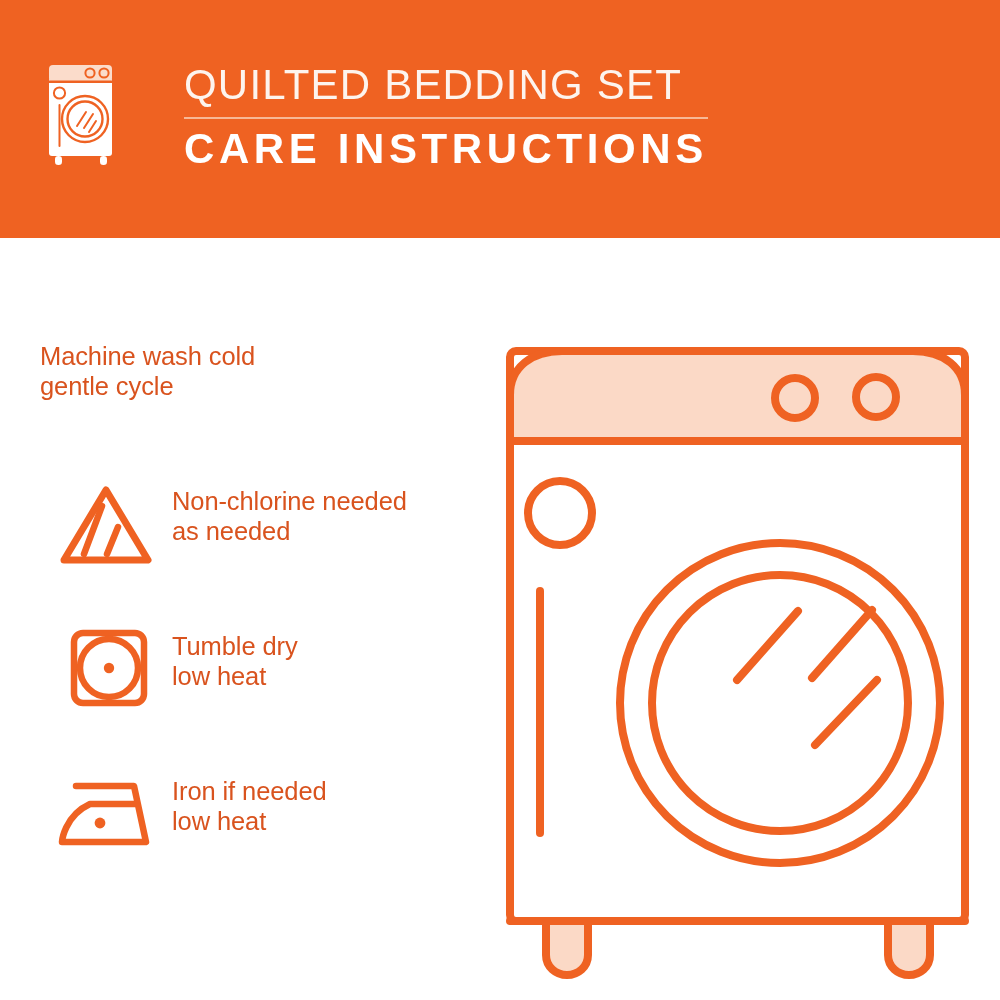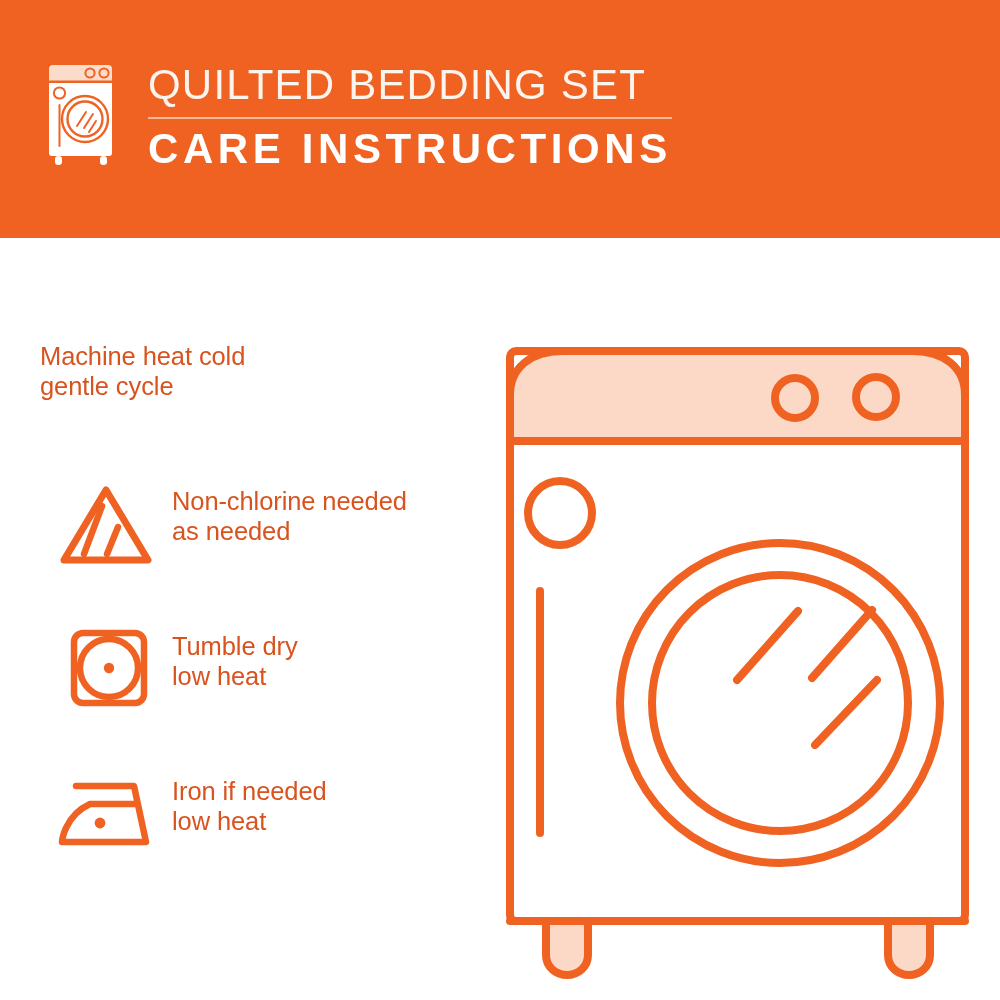--- a/index.html
+++ b/index.html
@@ -24,20 +24,21 @@
     height: 238px;
     background: #EF6222;
     box-sizing: border-box;
   }
   #header-inner {
     position: absolute;
     left: 42px;
     top: 62px;
     display: flex;
     align-items: flex-start;
+    gap: 36px;
   }
   #header-logo-icon {
     width: 82px;
     height: 105px;
     margin-right: 24px;
     flex: none;
   }
   #header-text-block {
     display: flex;
     flex-direction: column;
@@ -154,21 +155,21 @@
     </div>
   </div>
 </div>
 
 <div id="main-area">
 
   <div id="instruction-list">
 
     <div class="instruction-row">
       <div class="instruction-text">
-        <span class="line">Machine heat cold</span>
+        <span class="line">Machine wash cold</span>
         <span class="line">gentle cycle</span>
       </div>
     </div>
 
     <div class="instruction-row">
       <div class="instruction-symbol">
         <svg width="100" height="84" viewBox="0 0 100 84">
           <path d="M50 8 L92 78 L8 78 Z" fill="none" stroke="#EF6222" stroke-width="7" stroke-linejoin="round"></path>
           <line x1="46" y1="24" x2="28" y2="72" stroke="#EF6222" stroke-width="6.5" stroke-linecap="round"></line>
           <line x1="62" y1="45" x2="51" y2="72" stroke="#EF6222" stroke-width="6.5" stroke-linecap="round"></line>

